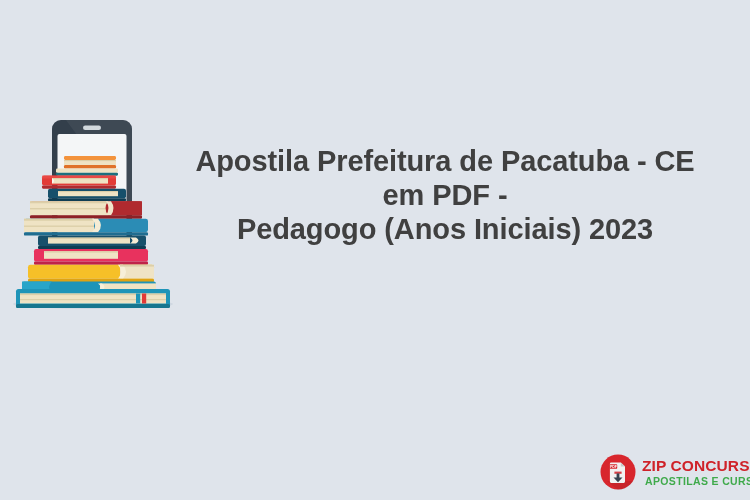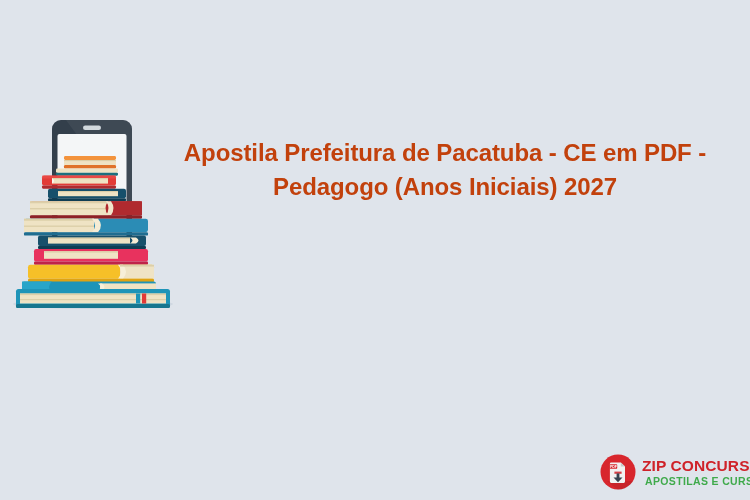--- a/index.html
+++ b/index.html
@@ -34,26 +34,26 @@
 
   
   #title-block {
     position: absolute;
     left: 178px;
     top: 132px;
     width: 534px;
     text-align: center;
   }
   #page-title {
-    margin: 4px;
-    font-family: "Liberation Sans", sans-serif;
-    font-size: 24px;
+    margin: 12px;
+    font-family: "Liberation Sans", sans-serif;
+    font-size: 29px;
     font-weight: bold;
     line-height: 34px;
-    color: #c2410c;
+    color: #404040;
     letter-spacing: -0.1px;
   }
 
   
   #brand-logo {
     position: absolute;
     left: 600px;
     top: 452px;
     width: 146px;
     height: 40px;
@@ -197,21 +197,21 @@
         <rect x="134" y="175.5" width="4.2" height="10" fill="#e23b37"></rect>
         <rect x="8" y="186" width="154" height="4" rx="1.6" fill="#17768f"></rect>
       </g>
     </svg>
   </div>
 
   <div id="title-block">
     <h1 id="page-title">
       <span>Apostila Prefeitura de Pacatuba - CE em PDF -</span>
       <br>
-      <span>Pedagogo (Anos Iniciais) 2027</span>
+      <span>Pedagogo (Anos Iniciais) 2023</span>
     </h1>
   </div>
 
   <div id="brand-logo">
     <div id="brand-mark">
       <svg width="36" height="36" viewBox="0 0 36 36" xmlns="http://www.w3.org/2000/svg">
         <circle cx="18" cy="18" r="17.5" fill="#d8262d"></circle>
         <path d="M7 27 L18 36 A18 18 0 0 0 33 27 Z" fill="#000000" opacity="0.07"></path>
         <g>
           <path d="M11.2 8.4 h9.6 l4.2 4.2 v15 a1.3 1.3 0 0 1 -1.3 1.3 h-12.5 a1.3 1.3 0 0 1 -1.3 -1.3 v-17.9 a1.3 1.3 0 0 1 1.3 -1.3 z" fill="#f2f2f2"></path>

